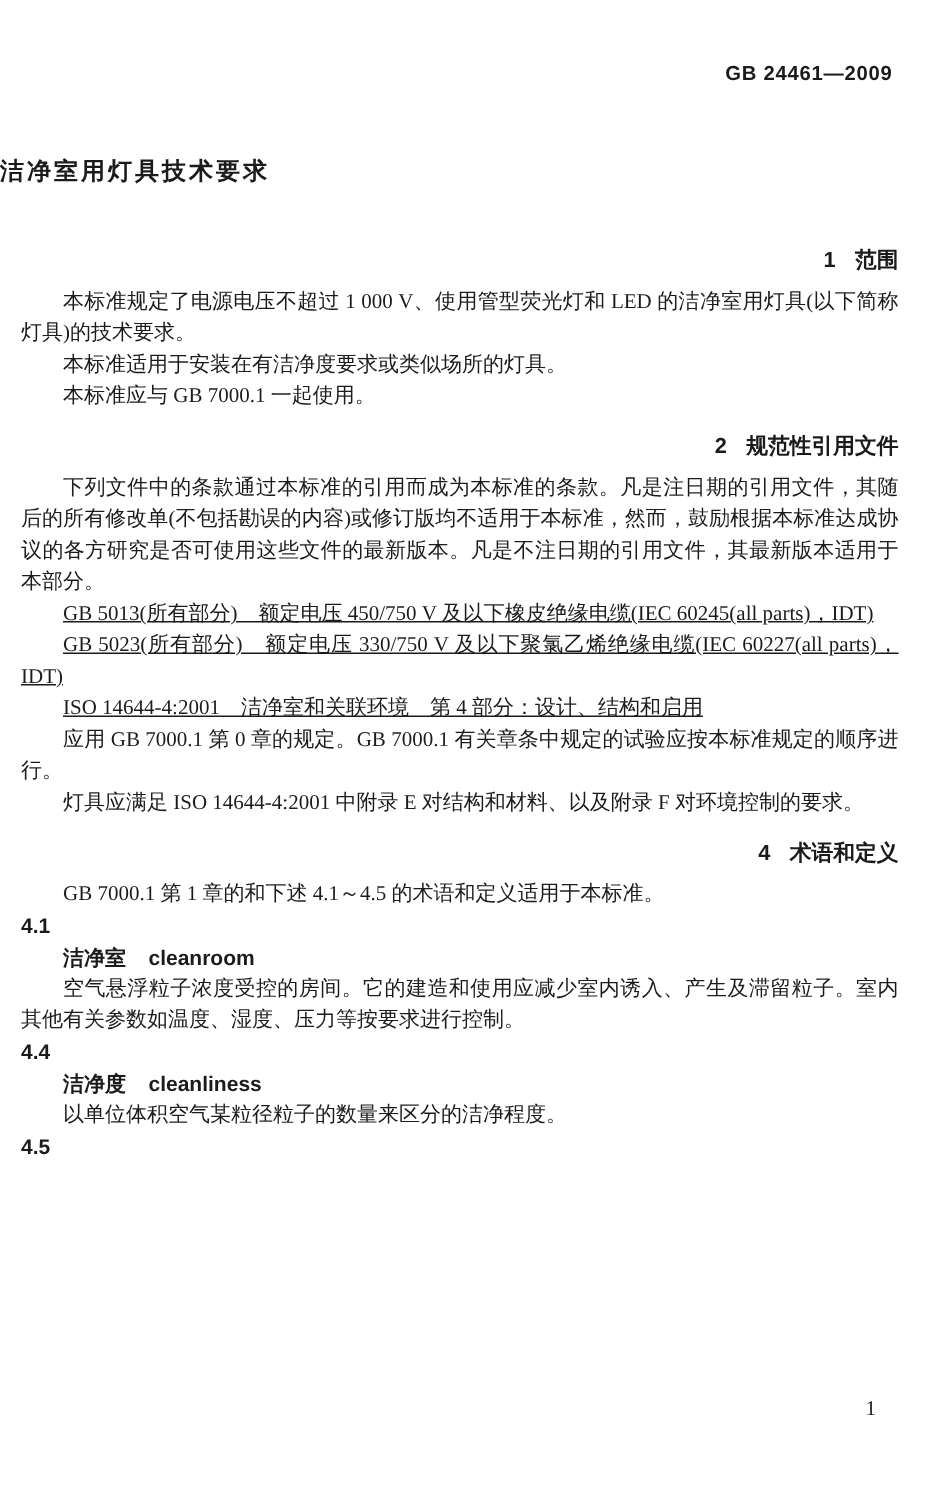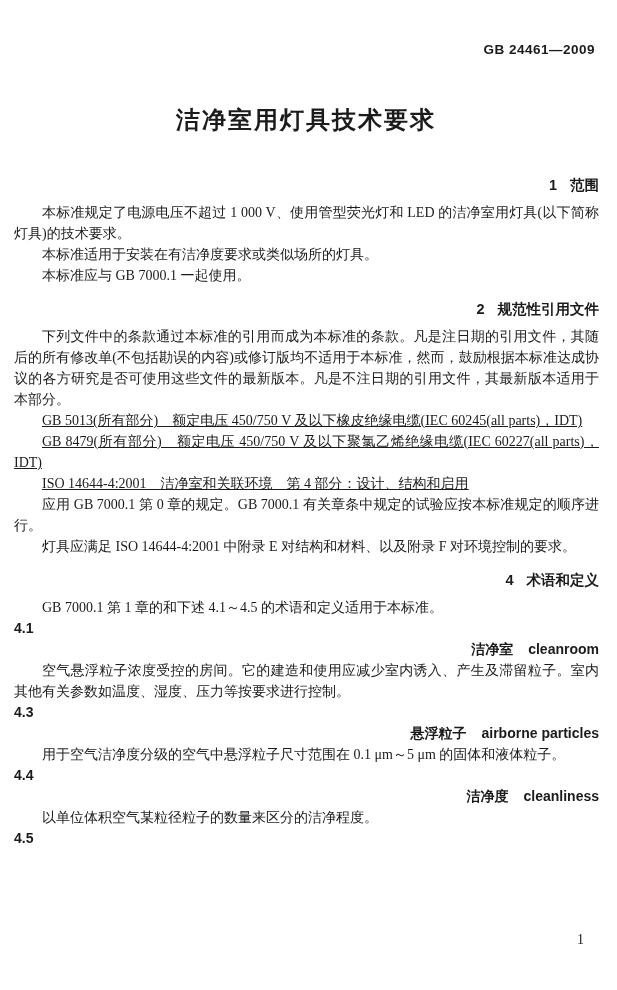--- a/index.html
+++ b/index.html
@@ -18,23 +18,23 @@
     text-align: right;
   }
   .std-code {
     font-family: "Liberation Sans", "DejaVu Sans", sans-serif;
     font-weight: 700;
     font-size: 13.5px;
     letter-spacing: 0.5px;
   }
   .doc-title {
     margin: 46px 0 0 0;
-    text-align: center;
+    text-align: left;
     font-family: "Liberation Sans", "DejaVu Sans", sans-serif;
-    font-size: 24px;
+    font-size: 16px;
     font-weight: 700;
     letter-spacing: 2px;
   }
   .content {
     margin: 0 13px 0 14px;
     font-family: "Liberation Serif", "DejaVu Serif", serif;
     font-size: 14px;
     line-height: 21px;
     text-align: justify;
   }
@@ -55,21 +55,21 @@
     font-weight: 700;
     font-size: 14px;
     line-height: 21px;
   }
   .term-name {
     padding-left: 2em;
     font-family: "Liberation Sans", "DejaVu Sans", sans-serif;
     font-weight: 700;
     font-size: 14px;
     line-height: 21px;
-    text-align: right;
+    text-align: left;
   }
   .term-en { margin-left: 15px; }
   .page-number {
     position: absolute;
     right: 28px; bottom: 42px;
     font-family: "Liberation Serif", "DejaVu Serif", serif;
     font-size: 14px;
   }
 </style>
 </head>
@@ -93,21 +93,21 @@
       <p class="para">本标准适用于安装在有洁净度要求或类似场所的灯具。</p>
       <p class="para">本标准应与 GB 7000.1 一起使用。</p>
     </div>
 
     <div>
       <div class="sec-h">
         <span class="sec-no">2</span><span>规范性引用文件</span>
       </div>
       <p class="para">下列文件中的条款通过本标准的引用而成为本标准的条款。凡是注日期的引用文件，其随后的所有修改单(不包括勘误的内容)或修订版均不适用于本标准，然而，鼓励根据本标准达成协议的各方研究是否可使用这些文件的最新版本。凡是不注日期的引用文件，其最新版本适用于本部分。</p>
       <p class="ref-line">GB 5013(所有部分)　额定电压 450/750 V 及以下橡皮绝缘电缆(IEC 60245(all parts)，IDT)</p>
-      <p class="ref-line">GB 8479(所有部分)　额定电压 450/750 V 及以下聚氯乙烯绝缘电缆(IEC 60227(all parts)，IDT)</p>
+      <p class="ref-line">GB 5023(所有部分)　额定电压 330/750 V 及以下聚氯乙烯绝缘电缆(IEC 60227(all parts)，IDT)</p>
       <p class="ref-line">ISO 14644-4:2001　洁净室和关联环境　第 4 部分：设计、结构和启用</p>
     </div>
 
     <div>
       <p class="para">应用 GB 7000.1 第 0 章的规定。GB 7000.1 有关章条中规定的试验应按本标准规定的顺序进行。</p>
       <p class="para">灯具应满足 ISO 14644-4:2001 中附录 E 对结构和材料、以及附录 F 对环境控制的要求。</p>
     </div>
 
     <div>
       <div class="sec-h">
@@ -117,27 +117,20 @@
 
       <div class="term-block">
         <div class="term-no">4.1</div>
         <div class="term-name">
           <span>洁净室</span><span class="term-en">cleanroom</span>
         </div>
         <p class="para">空气悬浮粒子浓度受控的房间。它的建造和使用应减少室内诱入、产生及滞留粒子。室内其他有关参数如温度、湿度、压力等按要求进行控制。</p>
       </div>
 
 
-      <div class="term-block">
-        <div class="term-no">4.3</div>
-        <div class="term-name">
-          <span>悬浮粒子</span><span class="term-en">airborne particles</span>
-        </div>
-        <p class="para">用于空气洁净度分级的空气中悬浮粒子尺寸范围在 0.1 μm～5 μm 的固体和液体粒子。</p>
-      </div>
 
       <div class="term-block">
         <div class="term-no">4.4</div>
         <div class="term-name">
           <span>洁净度</span><span class="term-en">cleanliness</span>
         </div>
         <p class="para">以单位体积空气某粒径粒子的数量来区分的洁净程度。</p>
       </div>
 
       <div class="term-block">

